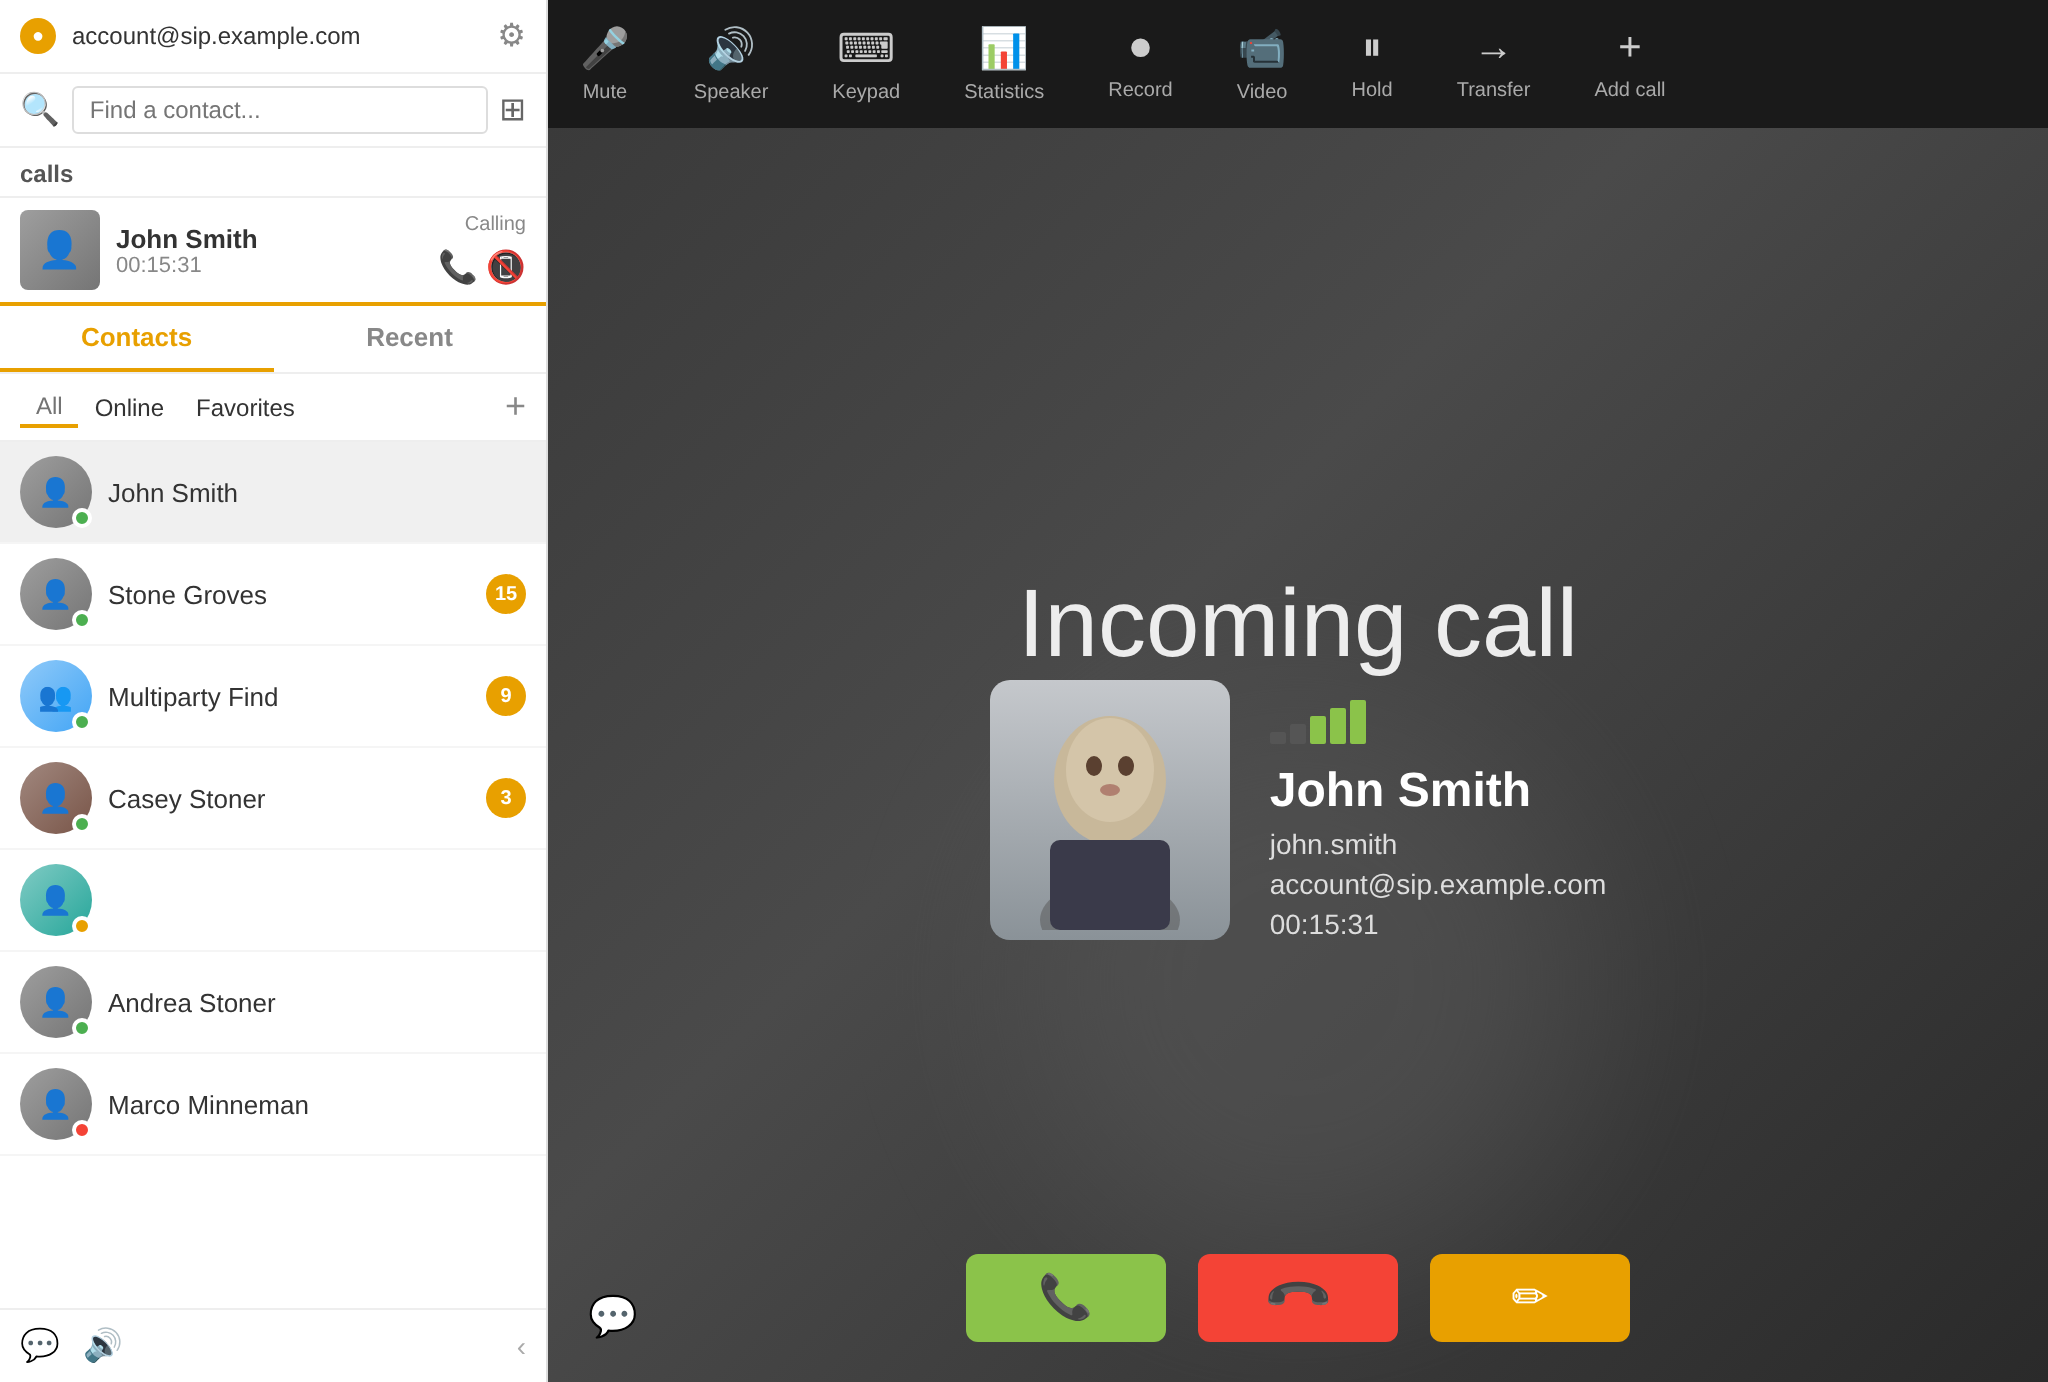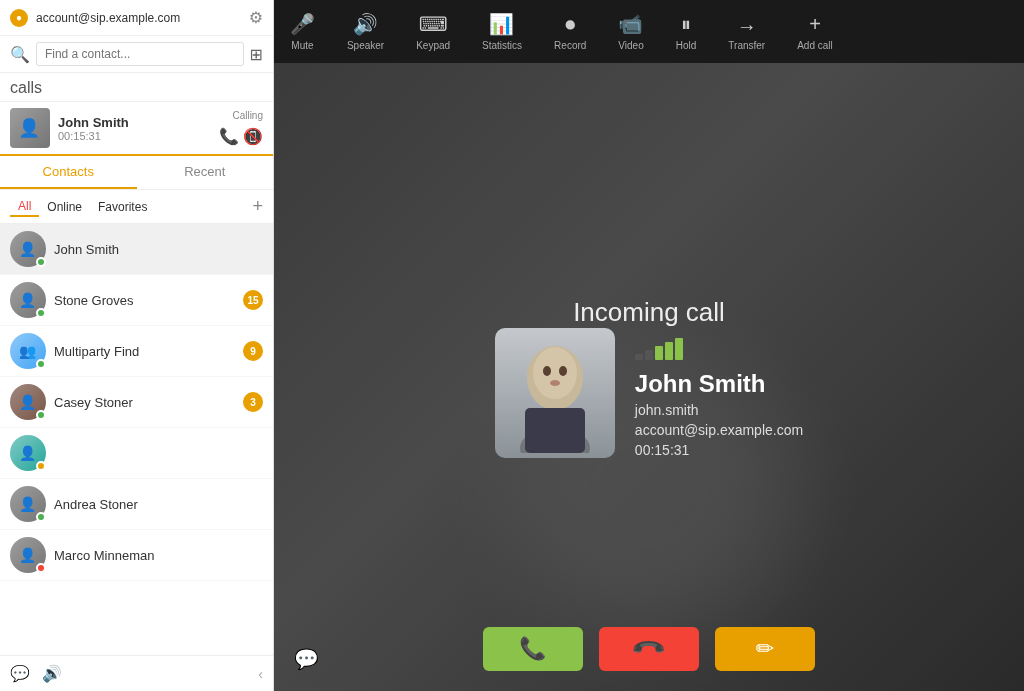--- a/index.html
+++ b/index.html
@@ -42,21 +42,21 @@
       gap: 6px;
     }
     .search-bar input {
       flex: 1; border: 1px solid #ddd; border-radius: 3px;
       padding: 4px 8px; font-size: 12px; color: #999; outline: none;
     }
     .grid-icon { color: #666; font-size: 16px; cursor: pointer; }
 
     .calls-section {
       padding: 6px 10px 4px;
-      font-size: 16px; font-weight: normal; color: #555;
+      font-size: 12px; font-weight: bold; color: #555;
       text-transform: lowercase;
       border-bottom: 1px solid #eee;
     }
 
     .call-item {
       display: flex; align-items: center;
       padding: 6px 10px;
       border-bottom: 2px solid #e8a000;
       background: #fff;
       gap: 8px;
@@ -78,34 +78,34 @@
     .call-status { font-size: 10px; color: #888; }
     .call-btns { display: flex; gap: 4px; }
     .btn-accept { background: none; border: none; color: #4caf50; font-size: 16px; cursor: pointer; }
     .btn-decline { background: none; border: none; color: #f44336; font-size: 16px; cursor: pointer; }
 
     .tabs-row {
       display: flex; border-bottom: 1px solid #eee;
     }
     .tab {
       flex: 1; text-align: center; padding: 8px 0;
-      font-size: 13px; color: #888; cursor: pointer;
+      font-size: 13px; color: #888; cursor: pointer; font-weight: bold;
     }
     .tab.active { color: #e8a000; border-bottom: 2px solid #e8a000; }
 
     .filter-row {
       display: flex; align-items: center; padding: 6px 10px;
       border-bottom: 1px solid #eee; gap: 0;
     }
     .filter-btn {
       font-size: 12px; color: #333; padding: 2px 8px;
       cursor: pointer; background: none; border: none;
     }
     .filter-btn.active {
-      color: #ef4444; border-bottom: 2px solid #e8a000;
+      color: #737373; border-bottom: 2px solid #e8a000;
     }
     .add-btn {
       margin-left: auto; color: #888; font-size: 18px; cursor: pointer;
       background: none; border: none;
     }
 
     .contacts-list { flex: 1; overflow-y: auto; }
     .contact-item {
       display: flex; align-items: center;
       padding: 7px 10px; gap: 8px; cursor: pointer;
@@ -178,21 +178,21 @@
       content: '';
       position: absolute;
       bottom: 0; left: 50%; transform: translateX(-50%);
       width: 400px; height: 400px;
       background: radial-gradient(ellipse, #555 30%, transparent 70%);
       filter: blur(20px);
       opacity: 0.6;
     }
 
     .incoming-label {
-      font-size: 26px; color: rgba(255,255,255,0.9);
+      font-size: 48px; color: rgba(255,255,255,0.9);
       font-weight: 300;
       z-index: 1;
     }
 
     .caller-info-block {
       display: flex; align-items: flex-start; gap: 20px;
       z-index: 1;
     }
     .caller-photo {
       width: 120px; height: 130px; border-radius: 10px;

